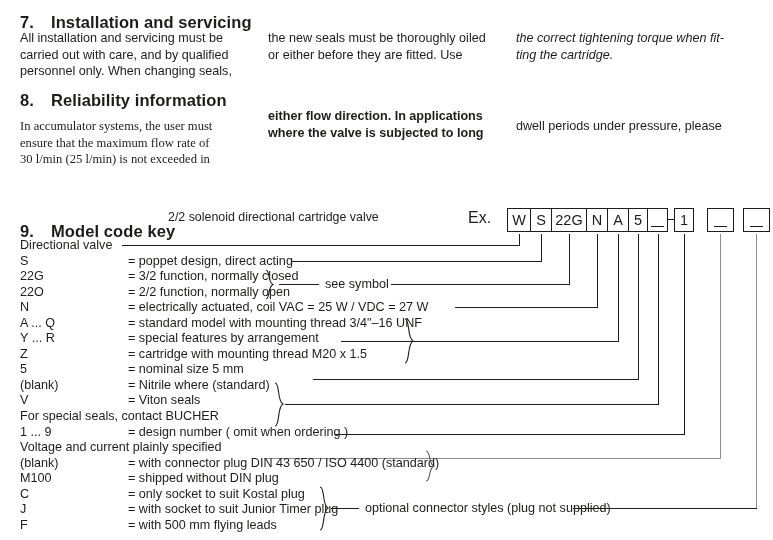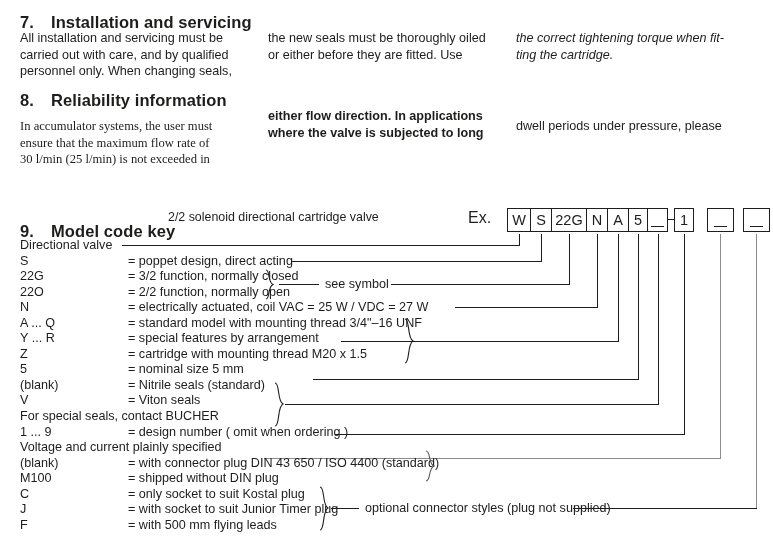--- a/index.html
+++ b/index.html
@@ -202,21 +202,21 @@
   <div class="row">
       <span class="key">Z</span>
       <span class="eq">= cartridge with mounting thread M20 x 1.5</span>
     </div>
   <div class="row">
       <span class="key">5</span>
       <span class="eq">= nominal size 5 mm</span>
     </div>
   <div class="row">
       <span class="key">(blank)</span>
-      <span class="eq">= Nitrile seals (standard)</span>
+      <span class="eq">= Nitrile where (standard)</span>
     </div>
   <div class="row">
       <span class="key">V</span>
       <span class="eq">= Viton seals</span>
     </div>
   <div class="row">
       <span class="wide">For special seals, contact BUCHER</span>
     </div>
   <div class="row">
       <span class="key">1 ... 9</span>

